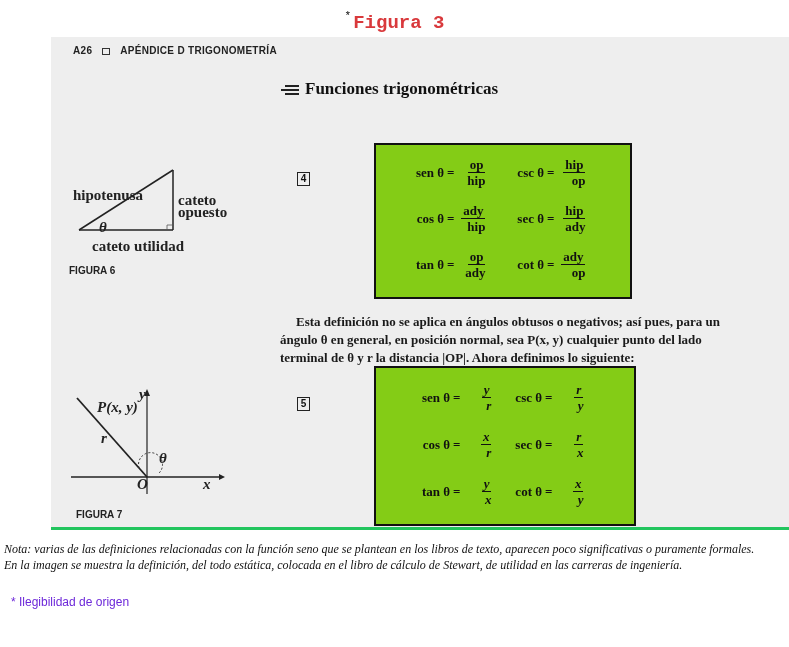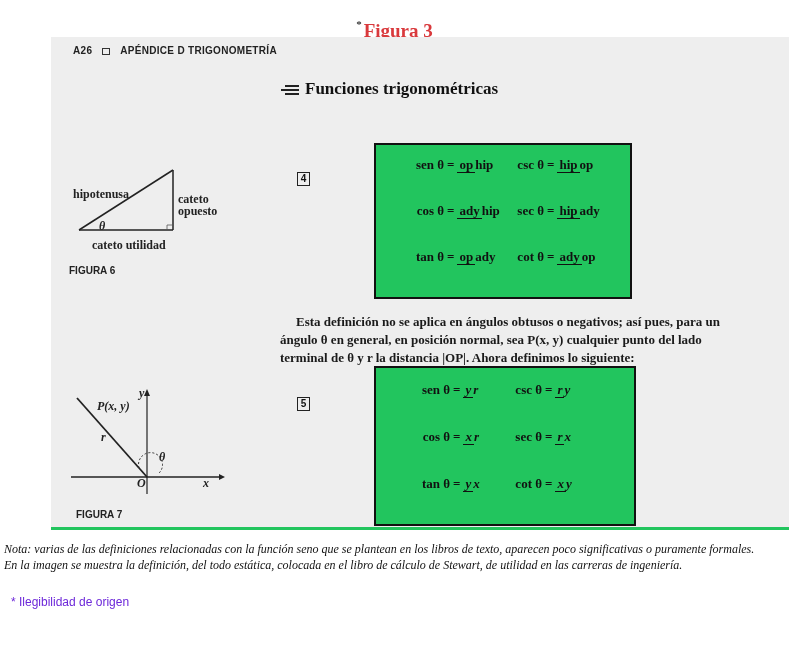--- a/index.html
+++ b/index.html
@@ -1,45 +1,45 @@
 <!DOCTYPE html>
 <html><head>
 <meta charset="utf-8">
 <style>
   html, body { margin:0; padding:0; background:#ffffff; }
   body { width:789px; height:647px; position:relative; overflow:hidden;
          font-family:"Liberation Serif", serif; color:#111; }
-  .title { position:absolute; left:0; width:789px; top:20px; text-align:center;
-           color:#d9393c; font-weight:bold; font-size:19px; }
+  .title { position:absolute; left:0; width:789px; top:12px; text-align:center;
+           color:#d9393c; font-weight:bold; font-size:19px;font-family:Liberation Mono, monospace; }
   .title sup { color:#000; font-size:11px; font-weight:normal; position:relative; top:-2px; margin-right:2px; }
   .scan { position:absolute; left:51px; top:37px; width:750px; height:490px;
           background:#eeeeee; border-bottom:3px solid #22c55e; }
   .hdr { position:absolute; left:22px; top:8px; font-family:"Liberation Sans", sans-serif;
          font-size:10px; font-weight:bold; letter-spacing:0.3px; color:#222; }
   .hdr .box { display:inline-block; width:6px; height:5px; border:1px solid #333; margin:0 10px 0 10px; vertical-align:middle; }
   .sect { position:absolute; left:230px; top:42px; font-size:17px; font-weight:bold; }
   .sect .bars { display:inline-block; width:20px; vertical-align:middle; margin-right:4px; }
   .sect .bars i { display:block; height:2px; background:#222; margin:2px 0; }
   .para { position:absolute; left:229px; font-size:13px; line-height:18px; font-weight:bold; color:#1a1a1a; }
   .p1 { top:67px; width:445px; }
   .p2 { top:276px; width:445px; text-indent:16px; }
   .numbox { position:absolute; width:11px; height:12px; border:1.5px solid #222; font-size:10px;
             font-weight:bold; text-align:center; line-height:12px; font-family:"Liberation Sans", sans-serif; }
-  .fbox { position:absolute; border:2.5px solid #111; background:#22c55e; }
+  .fbox { position:absolute; border:2.5px solid #111; background:#84cc16; }
   .fb4 { left:323px; top:106px; width:254px; height:152px; }
   .fb5 { left:323px; top:329px; width:258px; height:156px; }
   .frow { position:absolute; display:flex; align-items:center; font-size:13px; font-weight:bold; }
   .fn { text-align:right; width:44px; margin-right:3px; white-space:nowrap; }
   .eq { margin-right:3px; }
-  .frac { display:inline-flex; align-items:flex-start; min-width:28px; }
+  .frac { display:inline-flex; flex-direction:column; align-items:flex-end; min-width:28px; }
   .frac span { line-height:15px; }
   .frac .num { border-bottom:1.5px solid #111; padding:0 2px; }
   .italic .frac span { font-style:italic; }
   .figlbl { position:absolute; font-family:"Liberation Sans", sans-serif; font-size:10px; font-weight:bold; color:#222; }
-  .small { position:absolute; font-size:12px; font-weight:bold; color:#222; }
+  .small { position:absolute; font-size:15px; font-weight:bold; color:#222; }
   .note { position:absolute; left:4px; top:541px; width:780px; font-style:italic; font-size:12px; line-height:16px; color:#111; }
   .illeg { position:absolute; left:11px; top:595px; font-family:"Liberation Sans", sans-serif; font-size:12px; color:#6d28d9; }
 </style>
 </head>
 <body>
 
 <div class="title"><sup>*</sup><span>Figura 3</span></div>
 
 <div class="scan">
   <div class="hdr">

